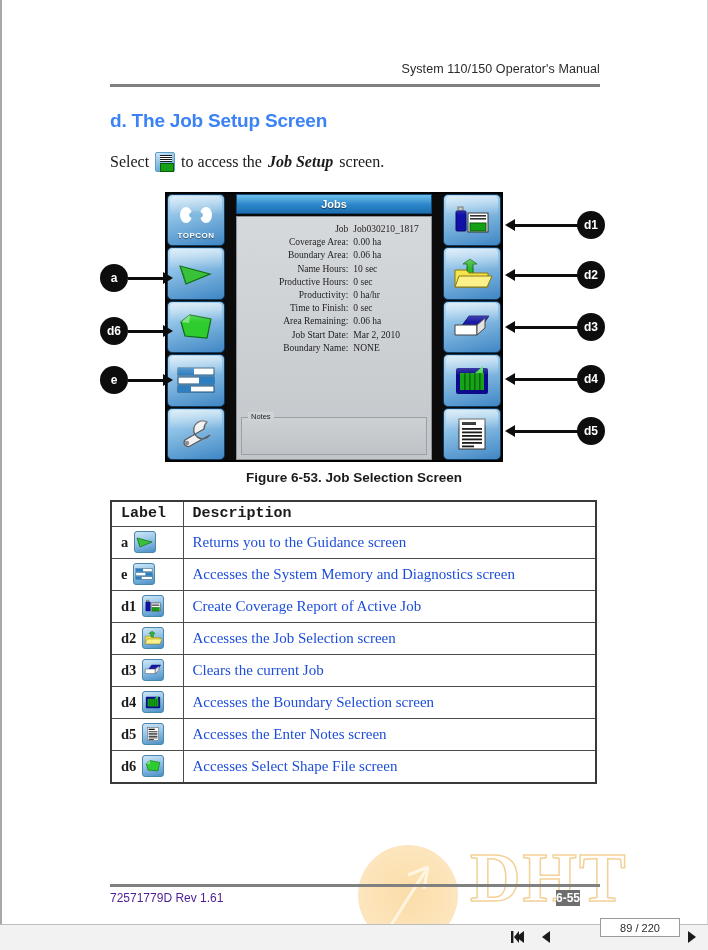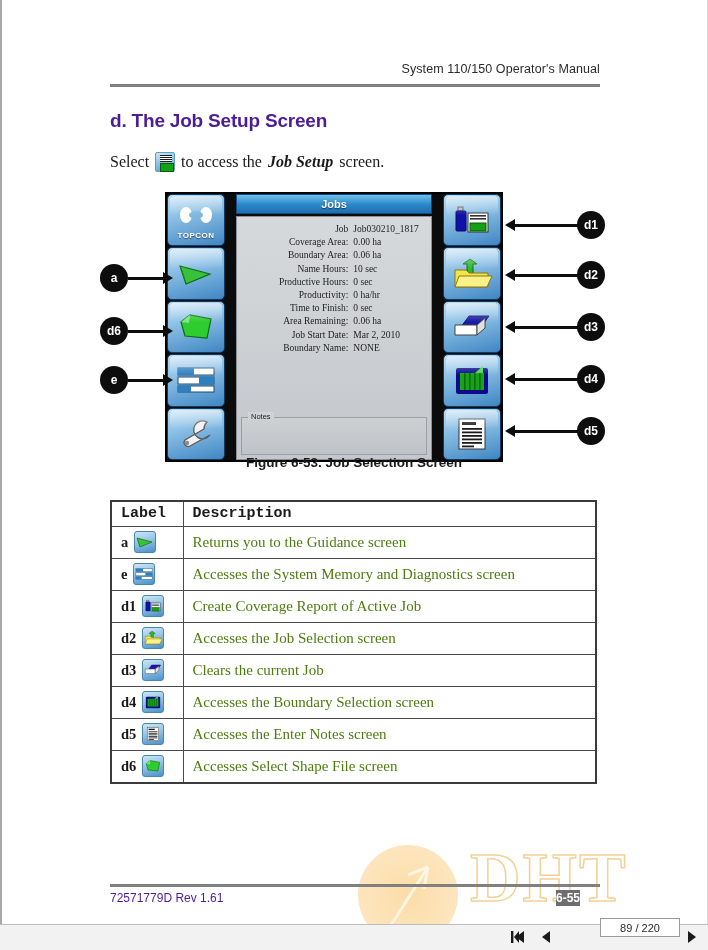--- a/index.html
+++ b/index.html
@@ -34,21 +34,21 @@
   }
   .hdr-rule {
     position: absolute; left: 110px; top: 84px; width: 490px; height: 3px;
     background: #808080;
   }
 
   
   .sec-head {
     position: absolute; left: 110px; top: 110px;
     font-family: "Liberation Sans", sans-serif;
-    font-weight: bold; font-size: 19px; color: #4c1d95;
+    font-weight: bold; font-size: 19px; color: #3b82f6;
     letter-spacing: -0.2px;
   }
 
   
   .select-line {
     position: absolute; left: 110px; top: 152px;
     font-size: 16px; color: #1a1a1a;
     display: flex; align-items: center; gap: 6px;
     white-space: nowrap;
   }
@@ -160,21 +160,21 @@
   .lead { position:absolute; height:3px; background:#0d0d0d; }
   .arrow-r { position:absolute; width:0;height:0;
     border-top:6px solid transparent; border-bottom:6px solid transparent;
     border-left:10px solid #0d0d0d; }
   .arrow-l { position:absolute; width:0;height:0;
     border-top:6px solid transparent; border-bottom:6px solid transparent;
     border-right:10px solid #0d0d0d; }
 
   
   .fig-cap {
-    position:absolute; left:0; right:0; top:455px; text-align:center;
+    position:absolute; left:0; right:0; top:470px; text-align:center;
     font-family:"Liberation Sans", sans-serif;
     font-weight:bold; font-size:13.5px; color:#1a1a1a;
   }
 
   
   .tbl {
     position:absolute; left:110px; top:500px; width:487px;
     border-collapse: collapse;
     border: 2px solid #3a3a3a;
     background:#fff;
@@ -191,21 +191,21 @@
   }
   .cell-label {
     display:flex; align-items:center; gap:6px;
     padding-left:9px; height:31px;
     font-family:"Liberation Serif", serif;
     font-weight:bold; font-size:14.5px; color:#1a1a1a;
   }
   .cell-desc {
     padding-left:9px; height:31px; line-height:31px;
     font-family:"Liberation Serif", serif;
-    font-size:15px; color:#4d7c0f;
+    font-size:15px; color:#1d4ed8;
   }
   .ticon {
     width:22px; height:22px; border-radius:3px;
     background: linear-gradient(165deg,#cfe6f7 0%,#9bc9e8 40%,#4a90c8 100%);
     border:1px solid #4b86ad;
     position:relative; overflow:hidden; flex:0 0 auto;
   }
 
   
   .ftr-rule {

